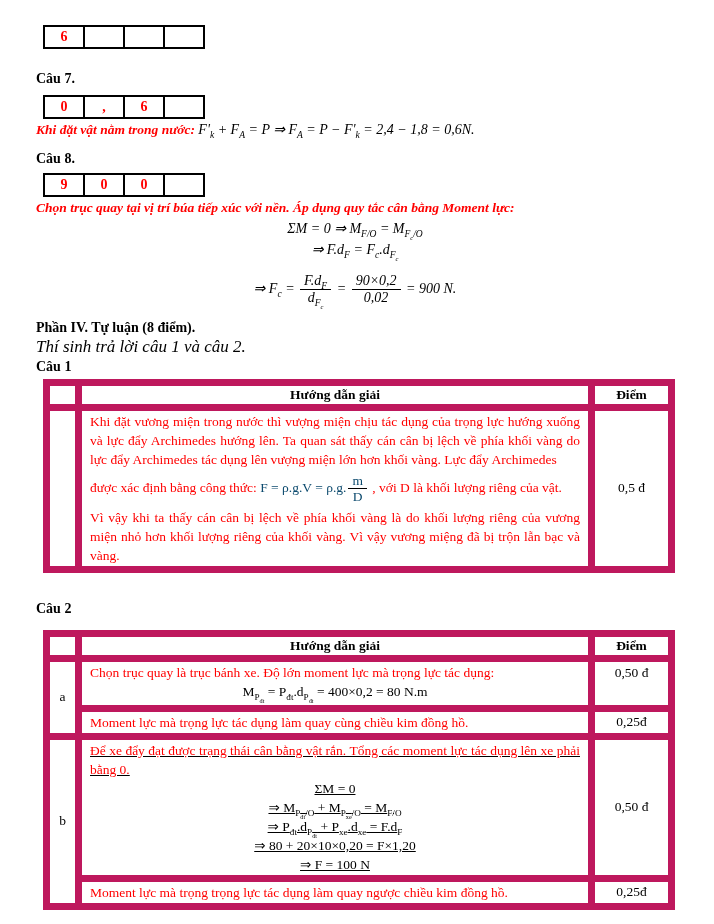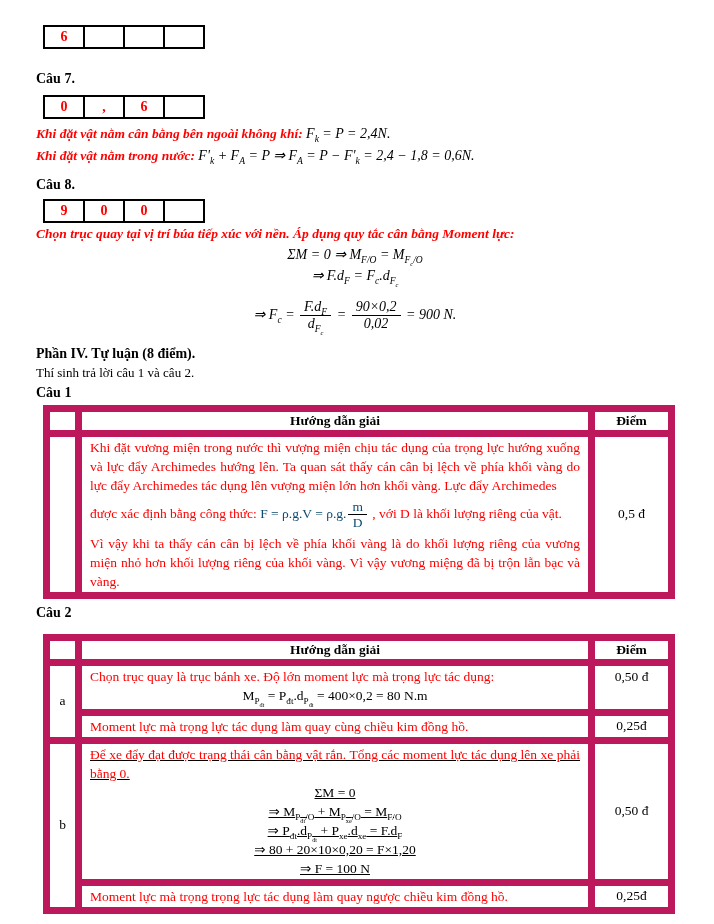--- a/index.html
+++ b/index.html
@@ -23,29 +23,29 @@
   .center-line { text-align:center; }
   .formula { color:#000; font-size:14px; line-height:21px; }
   .formula.it { font-style:italic; }
   .q6-formula { margin-top:2px; line-height:20px; }
 
   .heading { font-weight:bold; font-size:14px; line-height:19px; }
   .h-cau7 { margin-top:20px; }
   .h-cau8 { margin-top:8px; }
   .h-part4 { margin-top:8px; }
   .h-cau1 { margin-top:0;font-family:Liberation Serif, serif; }
-  .h-cau2 { margin-top:4px; }
+  .h-cau2 { margin-top:26px; }
 
   .red-italic { color:#ff0000; font-style:italic; font-weight:bold; font-size:13.5px; line-height:22px; }
   .red-italic .math { color:#000; font-weight:normal; font-size:14px; }
   .mt4 { margin-top:4px; }
   .mt7 { margin-top:7px; }
   .mt5 { margin-top:5px; }
 
-  .subhead-italic { font-size:13px; line-height:20px; }
+  .subhead-italic { font-style:italic; font-size:17px; line-height:20px; }
 
   
   .frac { display:inline-flex; flex-direction:column; text-align:center; vertical-align:middle; margin:0 2px; line-height:1.15; }
   .frac .fn { border-bottom:1px solid #000; padding:0 4px; display:block; }
   .frac .fd { padding:0 4px; display:block; }
   .f3-line { margin-top:10px; line-height:normal; padding:3px 0; }
 
   sub { font-size:68%; line-height:0; }
 
   
@@ -87,21 +87,20 @@
   <table class="answer-grid mt7">
     <tbody>
         <tr>
       <td>0</td>
       <td>,</td>
       <td>6</td>
       <td></td>
     </tr>
   </tbody>
     </table>
-  <div class="red-italic mt4"><span>Khi đặt vật nằm cân bằng bên ngoài không khí: </span><span class="math it" style="font-style:italic">F<sub>k</sub> = P = 2,4N.</span></div>
   <div class="red-italic"><span>Khi đặt vật nằm trong nước: </span><span class="math it" style="font-style:italic">F'<sub>k</sub> + F<sub>A</sub> = P ⇒ F<sub>A</sub> = P − F'<sub>k</sub> = 2,4 − 1,8 = 0,6N.</span></div>
 
   <div class="heading h-cau8">Câu 8.</div>
   <table class="answer-grid mt5">
     <tbody>
         <tr>
       <td>9</td>
       <td>0</td>
       <td>0</td>
       <td></td>

